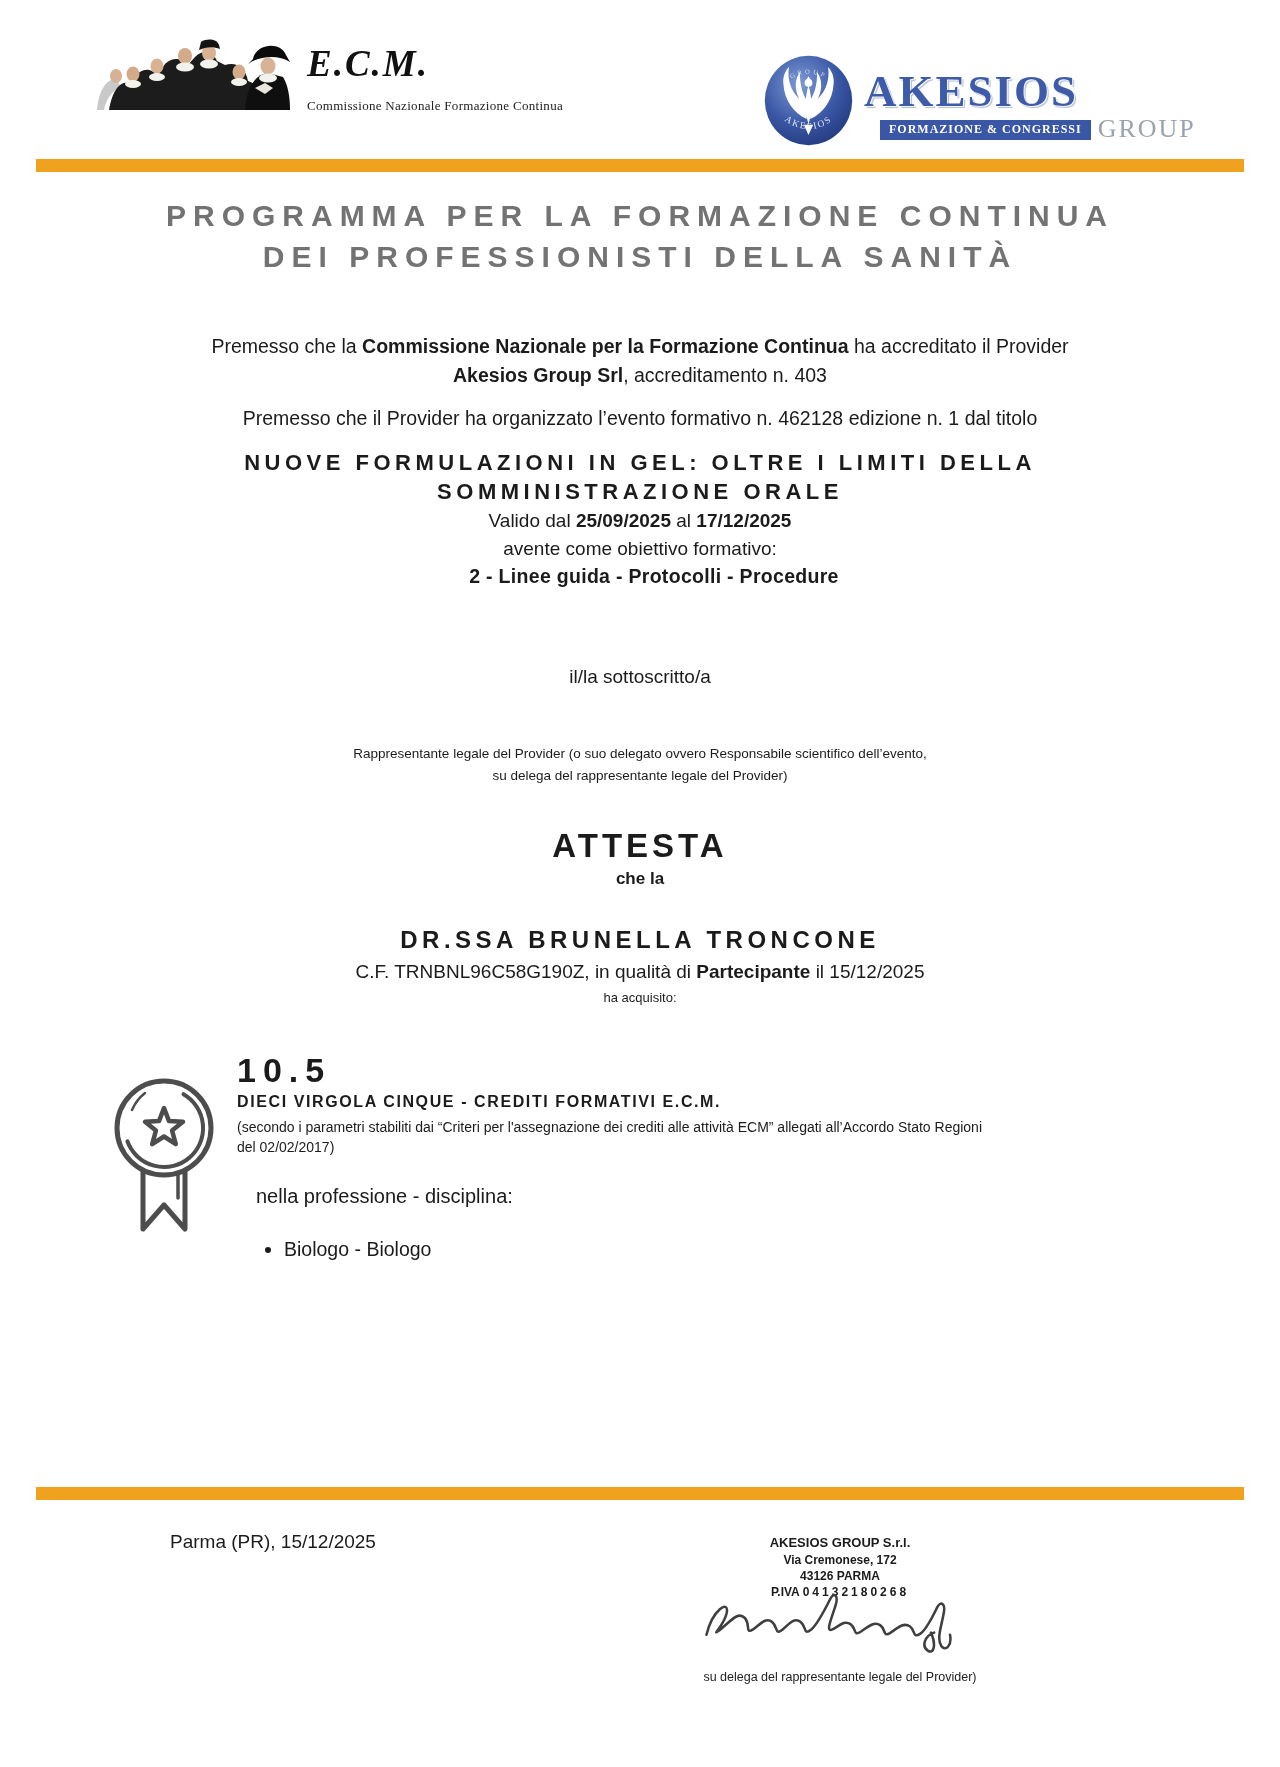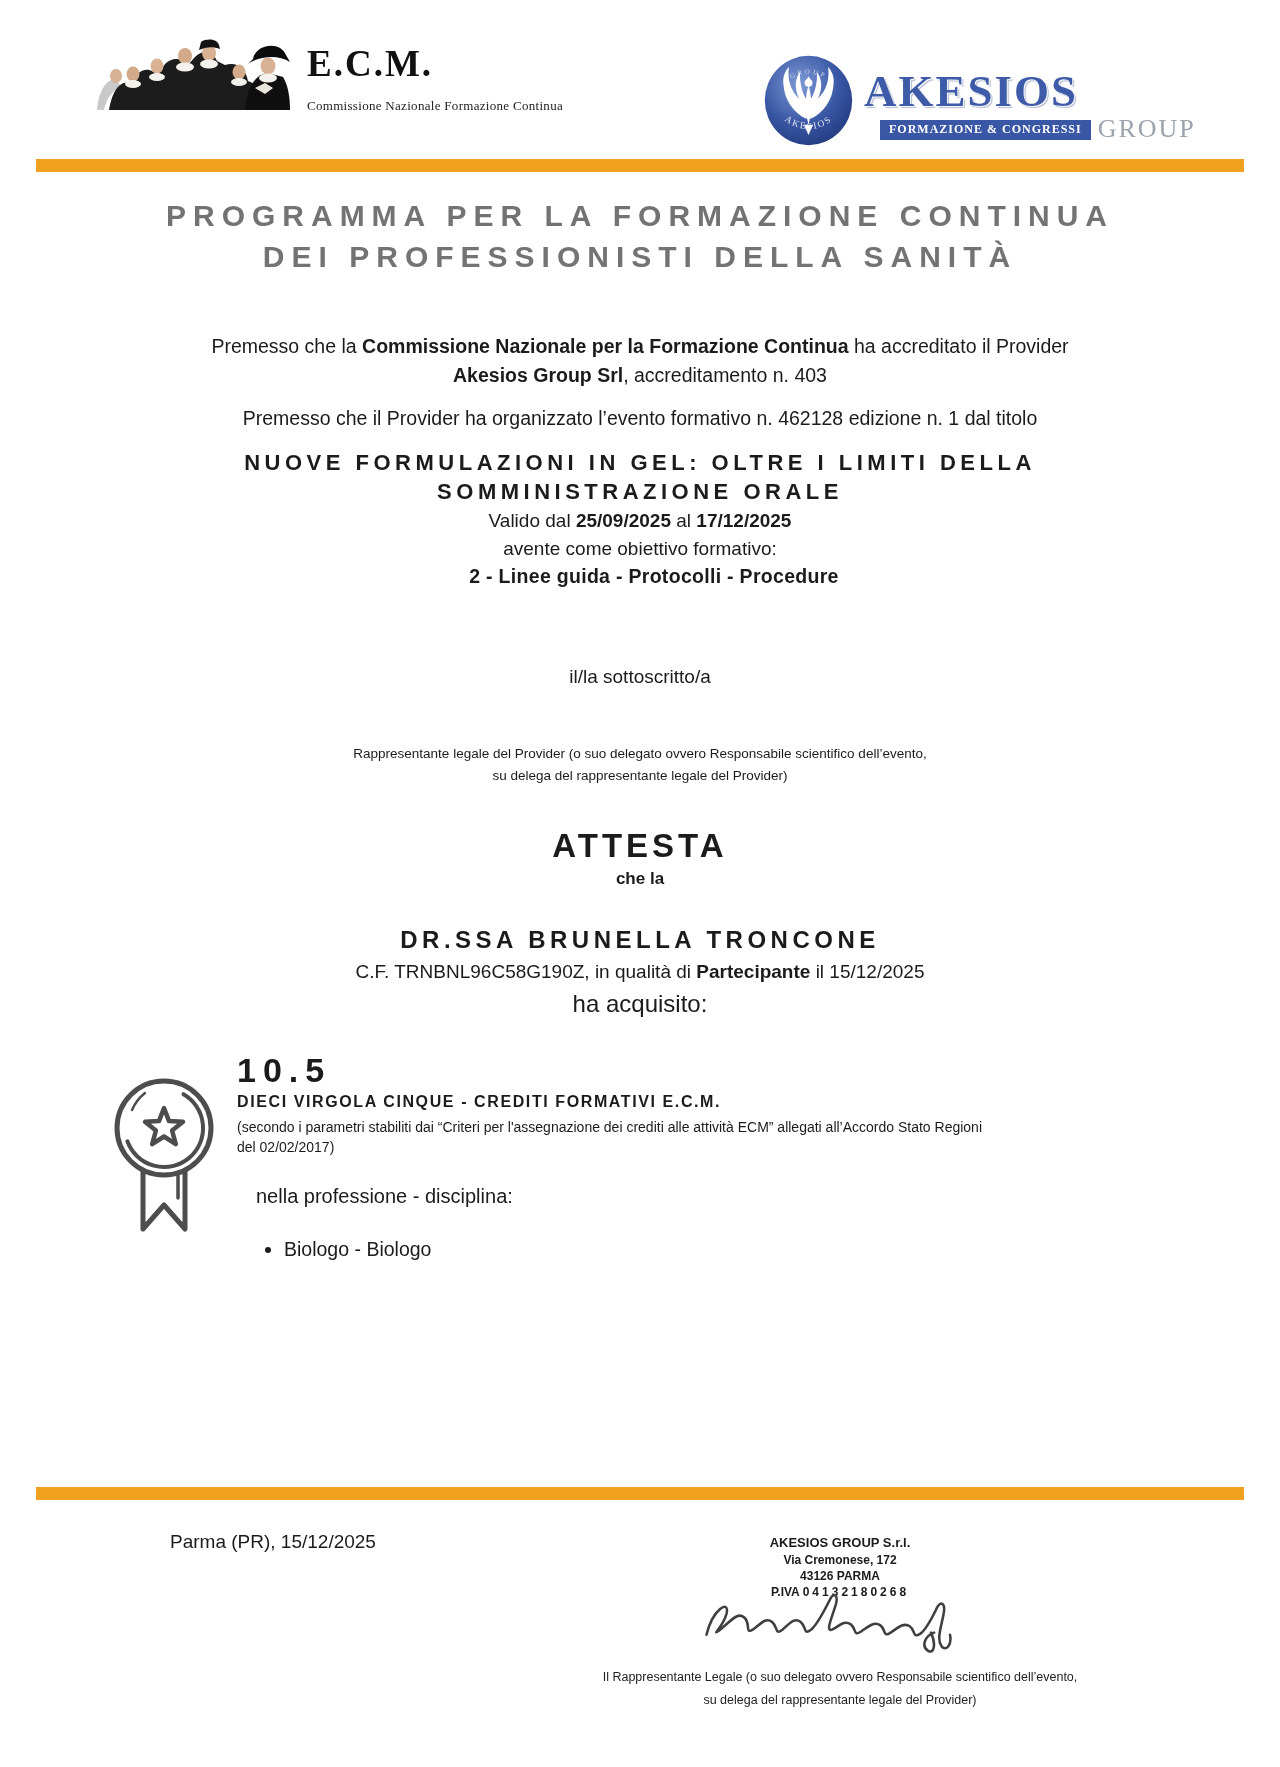--- a/index.html
+++ b/index.html
@@ -11,21 +11,21 @@
   .b { font-weight:bold; }
 
   .bar { position:absolute; left:36px; width:1208px; height:13px; background:#F0A21E; }
   #bar-top { top:159px; }
   #bar-bottom { top:1487px; }
 
   
   .ecm-block { position:absolute; left:95px; top:36px; display:flex; }
   .ecm-art { width:196px; height:74px; display:block; }
   .ecm-texts { margin-left:16px; padding-top:6px; font-family:"Liberation Serif", serif; }
-  .ecm-title { font-size:37px; font-weight:600; letter-spacing:2px; color:#111; }
+  .ecm-title { font-size:37px; font-style:italic; font-weight:600; letter-spacing:2px; color:#111; }
   .ecm-sub { margin-top:13px; font-size:13px; color:#222; letter-spacing:.3px; }
 
   .akesios-block { position:absolute; left:760px; top:54px; display:flex; }
   .akesios-emblem { width:97px; height:93px; display:block; }
   .akesios-texts { margin-left:7px; padding-top:15px; }
   .akesios-name { font-family:"Liberation Serif", serif; font-size:45px; line-height:1; font-weight:700;
                   color:#3d5ba8; letter-spacing:2px; text-shadow:1px 1px 0 rgba(255,255,255,.85), 2px 2px 1px rgba(40,62,120,.35); }
   .akesios-row { display:flex; align-items:flex-end; margin-top:4px;padding-left:16px; }
   .akesios-tagline { background:#3a57a5; color:#ffffff; font-family:"Liberation Serif", serif; font-weight:700;
                      font-size:12px; letter-spacing:1px; padding:2px 9px 3px; }
@@ -39,21 +39,21 @@
   #validity         { top:510px;  font-size:19px; }
   #objective-label  { top:538px;  font-size:19px; }
   #objective-value  { top:565px;  font-size:19.5px; font-weight:bold; letter-spacing:.3px;padding-left:28px; }
   #undersigned      { top:666px;  font-size:19px; }
   #signer-name      { top:712px;  font-size:18px; font-weight:bold; letter-spacing:3px; }
   #signer-role      { top:743px;  font-size:13.5px; line-height:1.6; }
   #attesta          { top:827px;  font-size:33px; font-weight:bold; letter-spacing:4px; }
   #chela            { top:869px;  font-size:17px; font-weight:bold; }
   #participant-name { top:926px;  font-size:24px; font-weight:bold; letter-spacing:4.5px; }
   #cf-line          { top:961px;  font-size:19px; }
-  #acquired         { top:990px;  font-size:24px; }
+  #acquired         { top:990px;  font-size:13px; }
 
   .medal { position:absolute; left:112px; top:1068px; width:104px; height:170px; }
   #credits { position:absolute; left:237px; top:1051px; width:770px; }
   .credits-value { font-size:34px; font-weight:bold; letter-spacing:7px; }
   .credits-label { font-size:16px; font-weight:bold; letter-spacing:1.6px; margin-top:3px; white-space:nowrap; }
   .credits-note  { font-size:14px; line-height:1.45; margin-top:6px; width:745px; }
   #profession  { position:absolute; left:256px; top:1185px; font-size:20px; }
   #disciplines { position:absolute; left:262px; top:1238px; font-size:19.5px; list-style:disc; padding-left:22px; }
 
   
@@ -214,17 +214,16 @@
       <span>P.IVA</span>
       <span class="piva-digits">04132180268</span>
     </div>
   </div>
 
   <svg class="signature" viewBox="0 0 250 68" xmlns="http://www.w3.org/2000/svg">
     <path d="M14,46 C20,22 36,12 33,26 C30,38 18,48 26,42 C38,32 44,24 50,30 C56,36 50,46 58,41 C65,36 70,29 76,34 C82,39 78,47 86,41 C92,36 97,29 103,34 C109,39 105,47 113,41 C119,36 126,22 131,12 C134,6 139,8 136,18 C132,31 126,44 133,41 C139,38 144,32 150,36 C156,40 152,48 160,43 C166,39 172,33 178,37 C184,41 180,49 188,44 C194,40 200,34 206,38 C212,42 208,50 216,45 C222,41 228,28 232,20 C235,14 240,16 238,26 C236,38 231,50 236,57 C240,62 246,56 244,46 M226,44 C231,55 229,65 223,61 C217,57 220,47 229,44" fill="none" stroke="#3f3f3f" stroke-width="2.4" stroke-linecap="round"></path>
   </svg>
 
   <div id="legal-note">
-    <div>Il Rappresentante Legale (o suo delegato ovvero Responsabile scientifico dell’evento,</div>
     <div>su delega del rappresentante legale del Provider)</div>
   </div>
 
 </div>
 
 </body></html>

